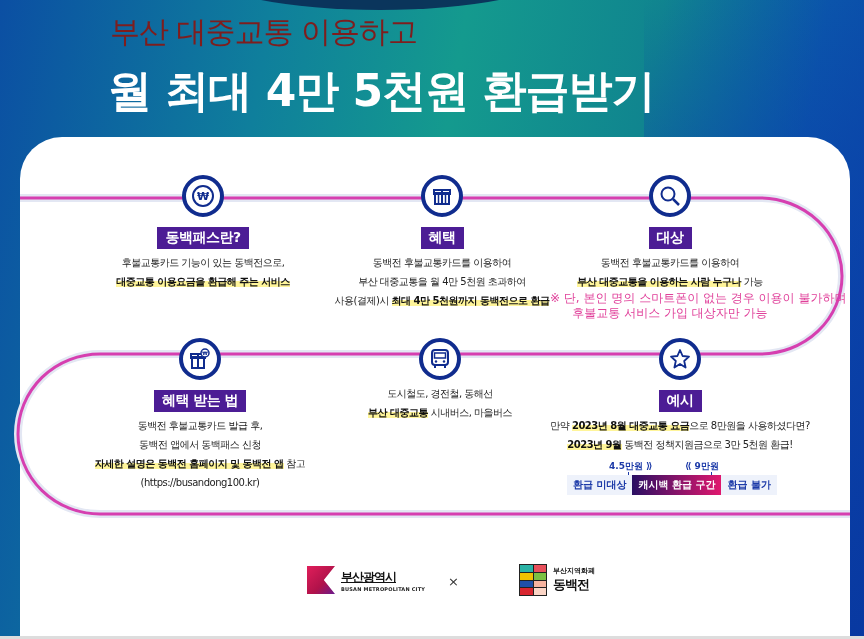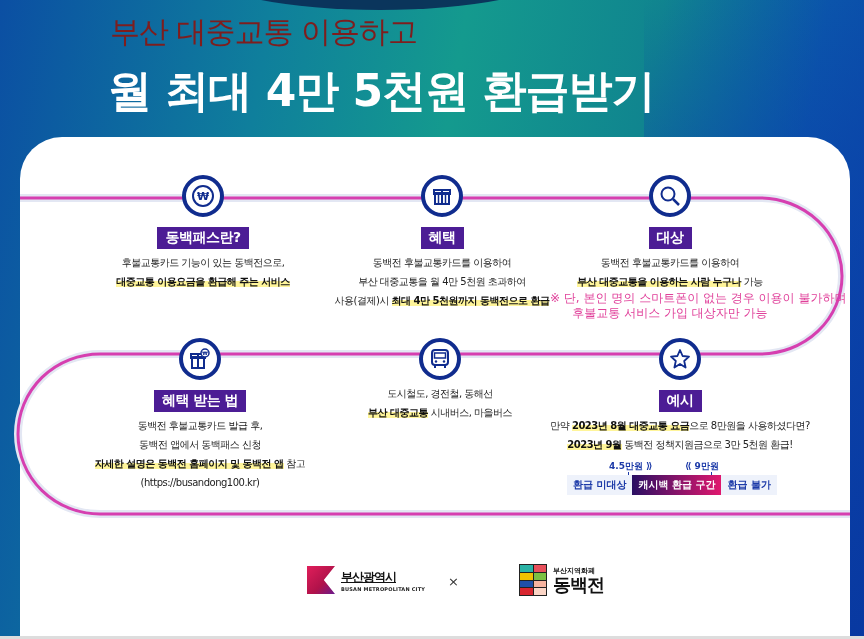--- a/index.html
+++ b/index.html
@@ -61,21 +61,21 @@
   .busan-mark { width: 28px; height: 28px; background: linear-gradient(135deg, #e01e5a, #b0124a 60%, #6a1b8f); clip-path: polygon(0 0, 100% 0, 60% 50%, 100% 100%, 0 100%); }
   .busan-text { margin-left: 6px; }
   .busan-ko { font-size: 12px; font-weight: bold; color: #111; line-height: 18px; letter-spacing: -1px; text-decoration: underline; }
   .busan-en { font-size: 5px; font-weight: bold; color: #222; letter-spacing: 0.2px; }
   .times { position: absolute; left: 448px; top: 14px; font-size: 13px; color: #333; }
   .logo-dbj { position: absolute; left: 471px; top: 4px; display: flex; align-items: center; margin-left: 48px; }
   .dbj-mark { width: 28px; height: 32px; display: grid; grid-template-columns: 1fr 1fr; grid-template-rows: repeat(4, 1fr); gap: 1px; background: #222; padding: 1px; }
   .dbj-mark i { display: block; }
   .dbj-text { margin-left: 6px; }
   .dbj-small { font-size: 7px; font-weight: bold; color: #111; }
-  .dbj-big { font-size: 18px; font-weight: bold; color: #111; line-height: 18px; letter-spacing: -1px; }
+  .dbj-big { font-size: 13px; font-weight: bold; color: #111; line-height: 18px; letter-spacing: -1px; }
   .bottom-line { position: absolute; left: 0; top: 636px; width: 864px; height: 3px; background: #ddd; }
 </style>
 </head>
 <body>
 
 <div class="bg-blob"></div>
 <div class="bg-diag"></div>
 
 <div class="headline-1">부산 대중교통 이용하고</div>
 <div class="headline-2">월 최대 4만 5천원 환급받기</div>

